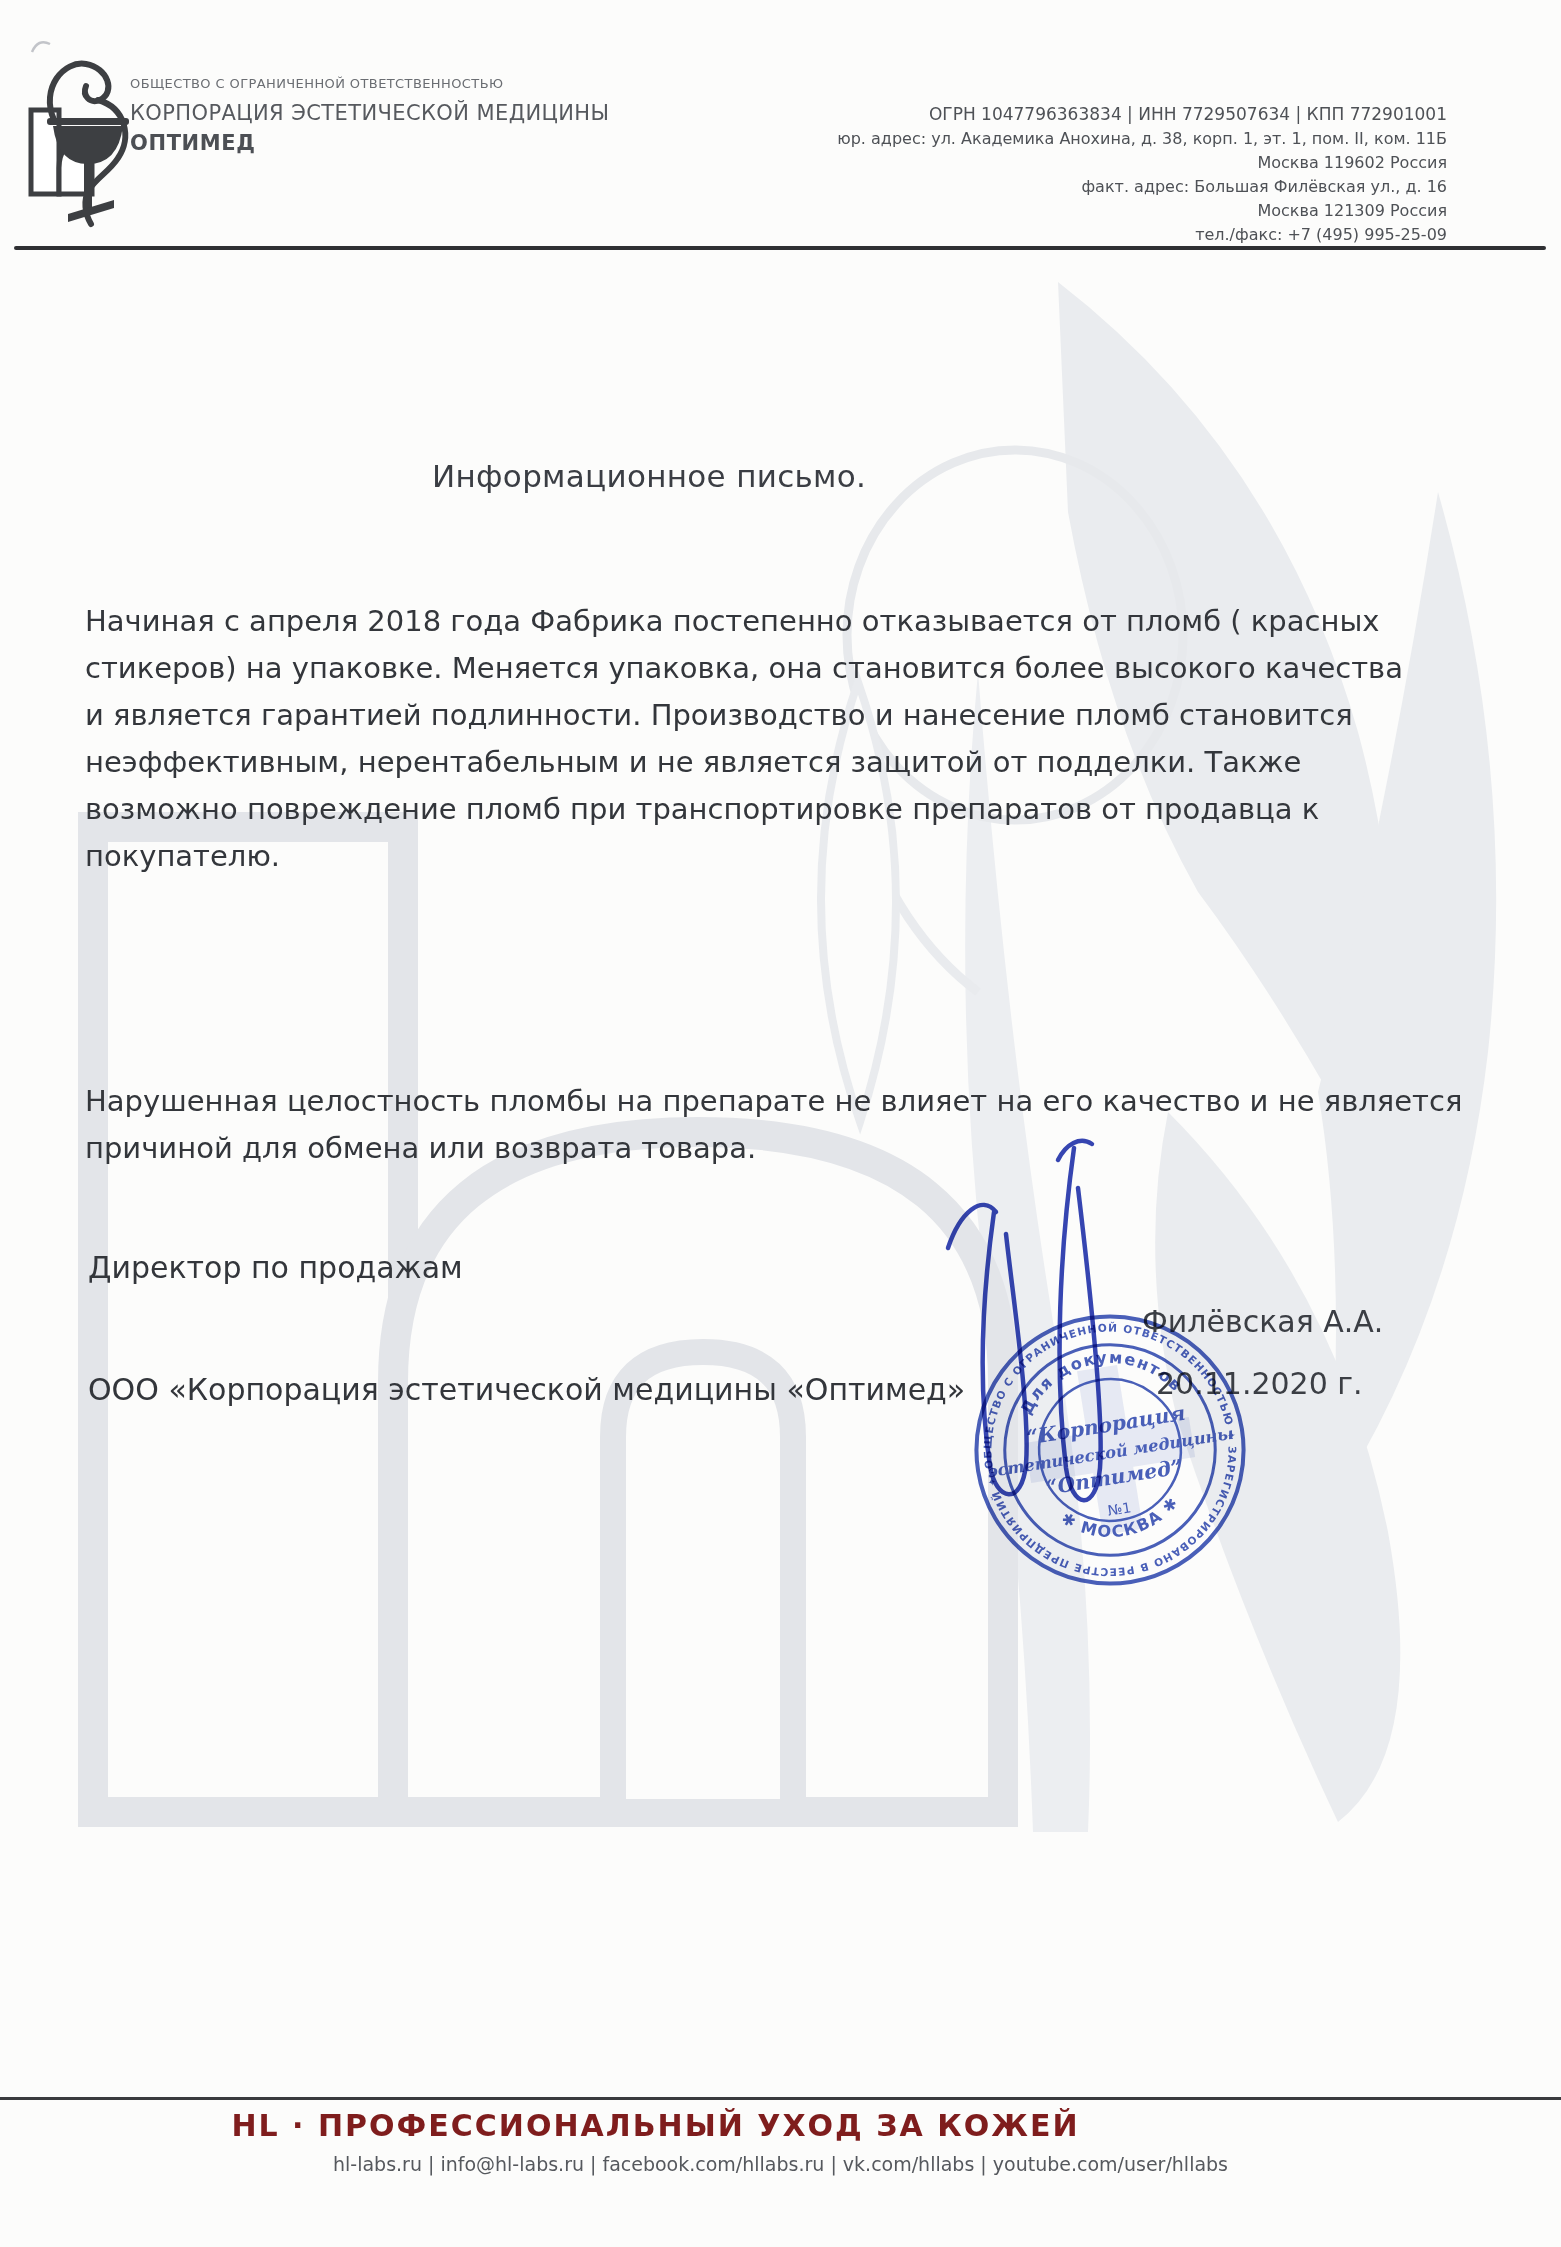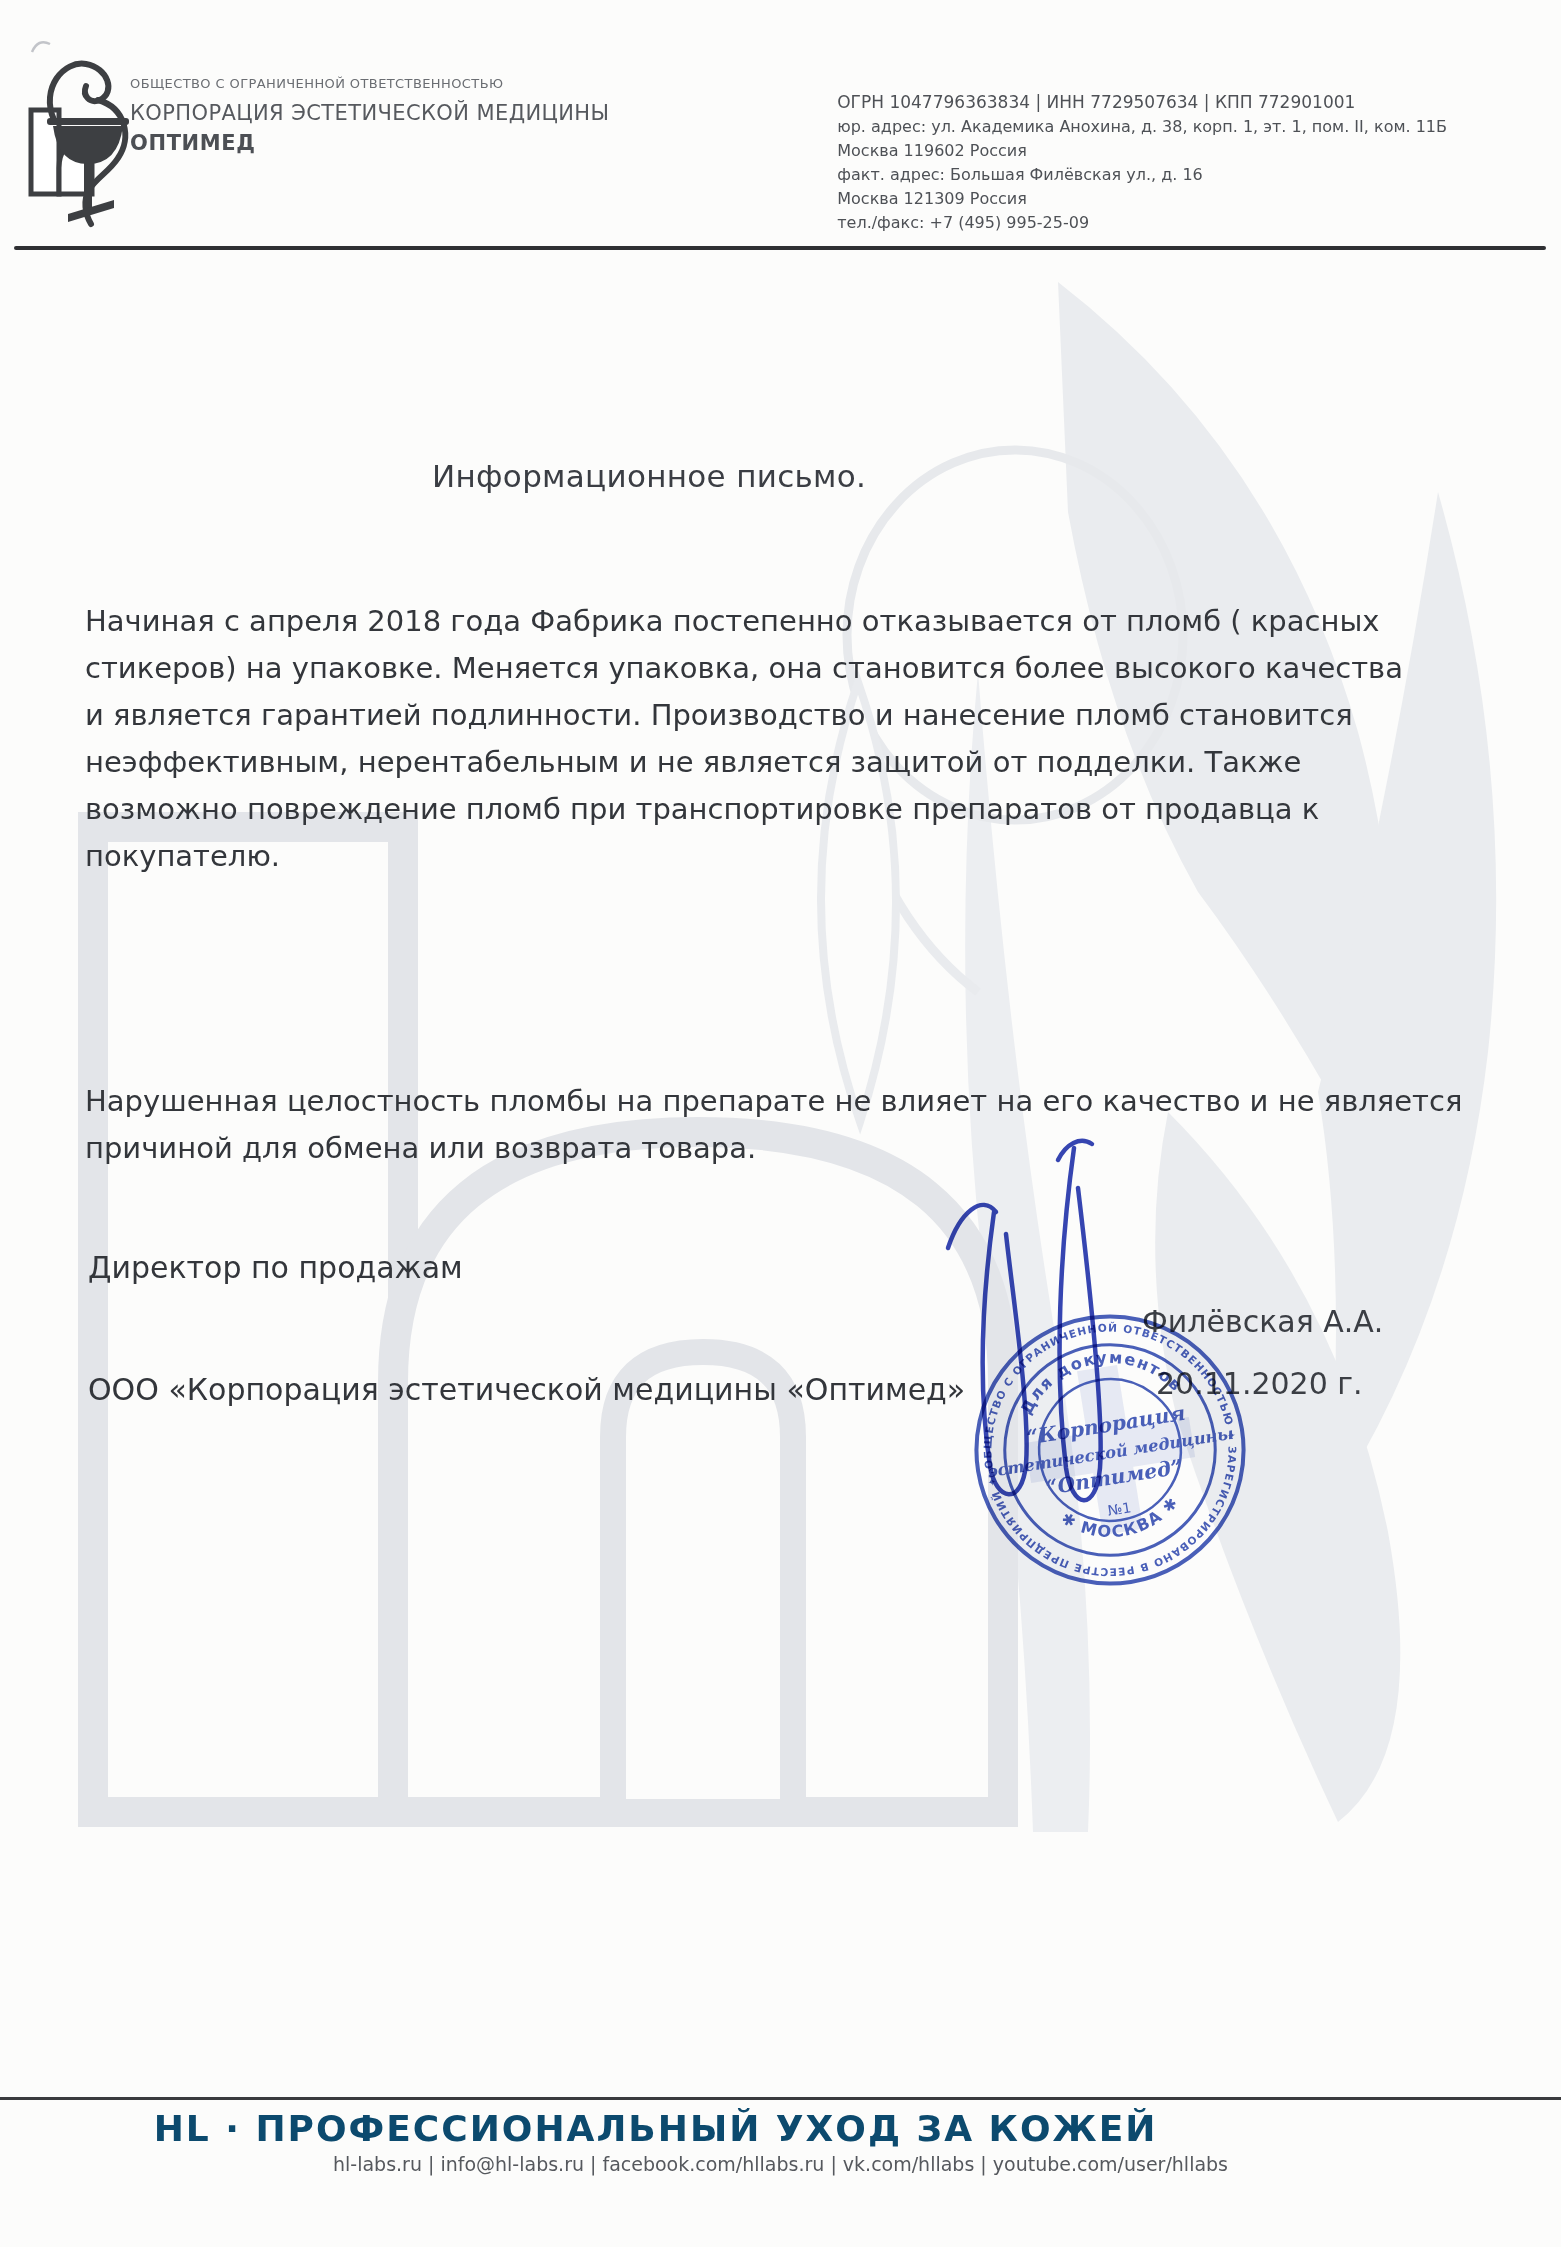--- a/index.html
+++ b/index.html
@@ -11,21 +11,21 @@
     color:#34373c;
   }
   .abs{position:absolute;}
   .prelines{white-space:pre-line;}
 
   
   .hdr-org{left:130px;top:76px;font-size:13px;color:#6a6d72;letter-spacing:.4px;}
   .hdr-company{left:130px;top:101px;font-size:21px;color:#56595e;letter-spacing:.4px;}
   .hdr-brand{left:130px;top:131px;font-size:21px;font-weight:bold;color:#4c4f54;letter-spacing:.6px;}
   .hdr-rep{left:130px;top:186px;font-size:15px;color:#66696e;line-height:21px;}
-  .hdr-right{right:114px;top:92px;color:#4e5156;}
+  .hdr-right{right:114px;top:104px;text-align:right;color:#4e5156;}
   .hdr-right .line{margin-bottom:5px;}
   .reg{font-size:17px;}
   .addr{font-size:16px;}
 
   .rule-top{left:14px;top:246px;width:1532px;height:4px;background:#2f3033;border-radius:2px;}
   .rule-bottom{left:0;top:2097px;width:1561px;height:3px;background:#3a3b3e;}
 
   
   .title{left:432px;top:458px;font-size:31px;color:#3b3e44;letter-spacing:.3px;}
   .para{left:85px;width:1430px;font-size:29px;line-height:47px;color:#33363b;}
@@ -43,21 +43,21 @@
               mix-blend-mode:multiply;opacity:.92;z-index:4;}
   .stamp-wrap svg{display:block;}
   .stamp text{fill:#3a52b5;}
   .ring-outer-text{font-size:10.5px;letter-spacing:1.1px;font-weight:bold;}
   .ring-inner-text{font-size:16px;letter-spacing:1.5px;font-weight:bold;}
   .stamp-center-serif{font-family:"DejaVu Serif","Liberation Serif",serif;font-style:italic;font-weight:bold;}
   .sign-wrap{left:942px;top:1128px;width:184px;height:404px;mix-blend-mode:multiply;z-index:5;}
 
   
   .foot-tagline{left:0;top:2108px;width:1311px;text-align:center;
-    font-size:36px;font-weight:bold;color:#0c4a6e;letter-spacing:2px;}
+    font-size:30px;font-weight:bold;color:#7f1d1d;letter-spacing:2px;}
   .foot-links{left:0;top:2153px;width:1561px;text-align:center;
     font-size:19px;color:#55585d;}
 
   .content{position:absolute;inset:0;z-index:2;}
   .watermark{left:48px;top:252px;z-index:1;}
   .logo{left:24px;top:48px;z-index:3;}
   .corner-mark{left:30px;top:36px;z-index:3;}
 </style>
 </head>
 <body>

